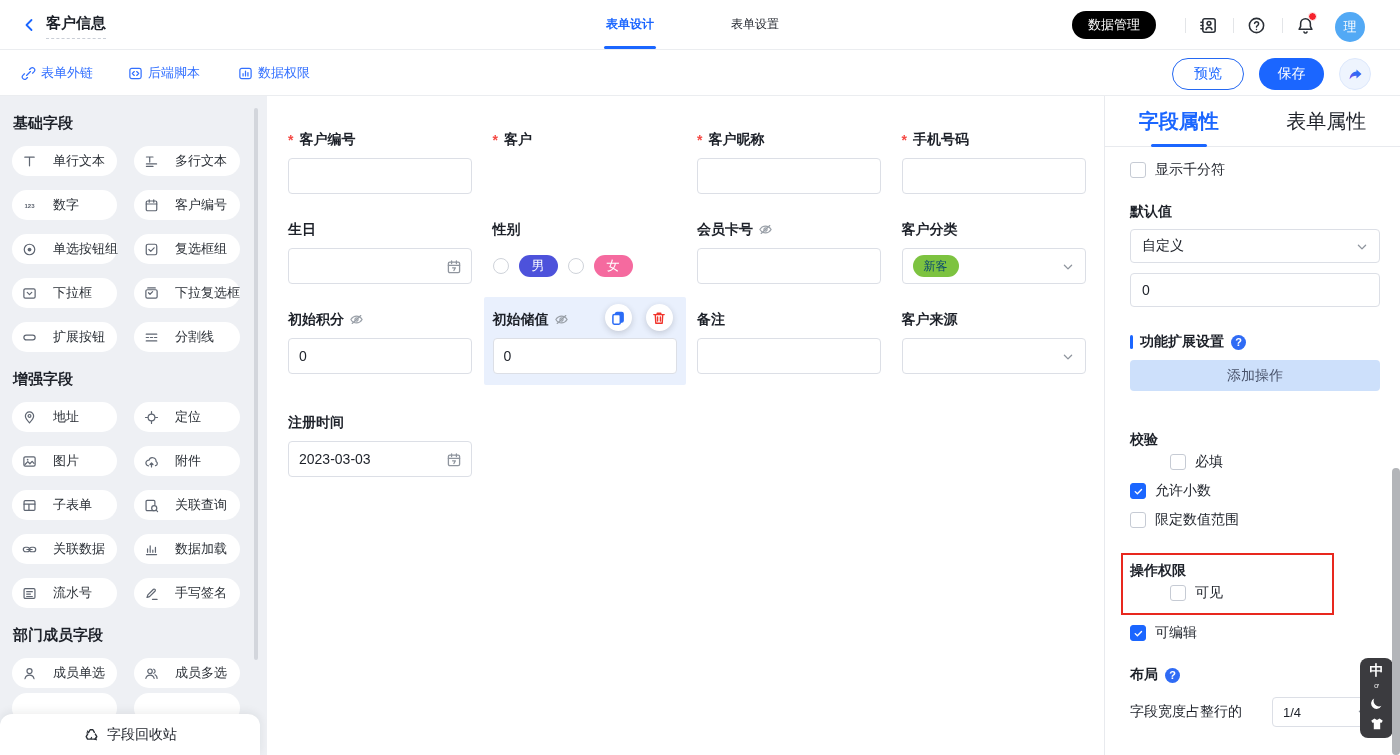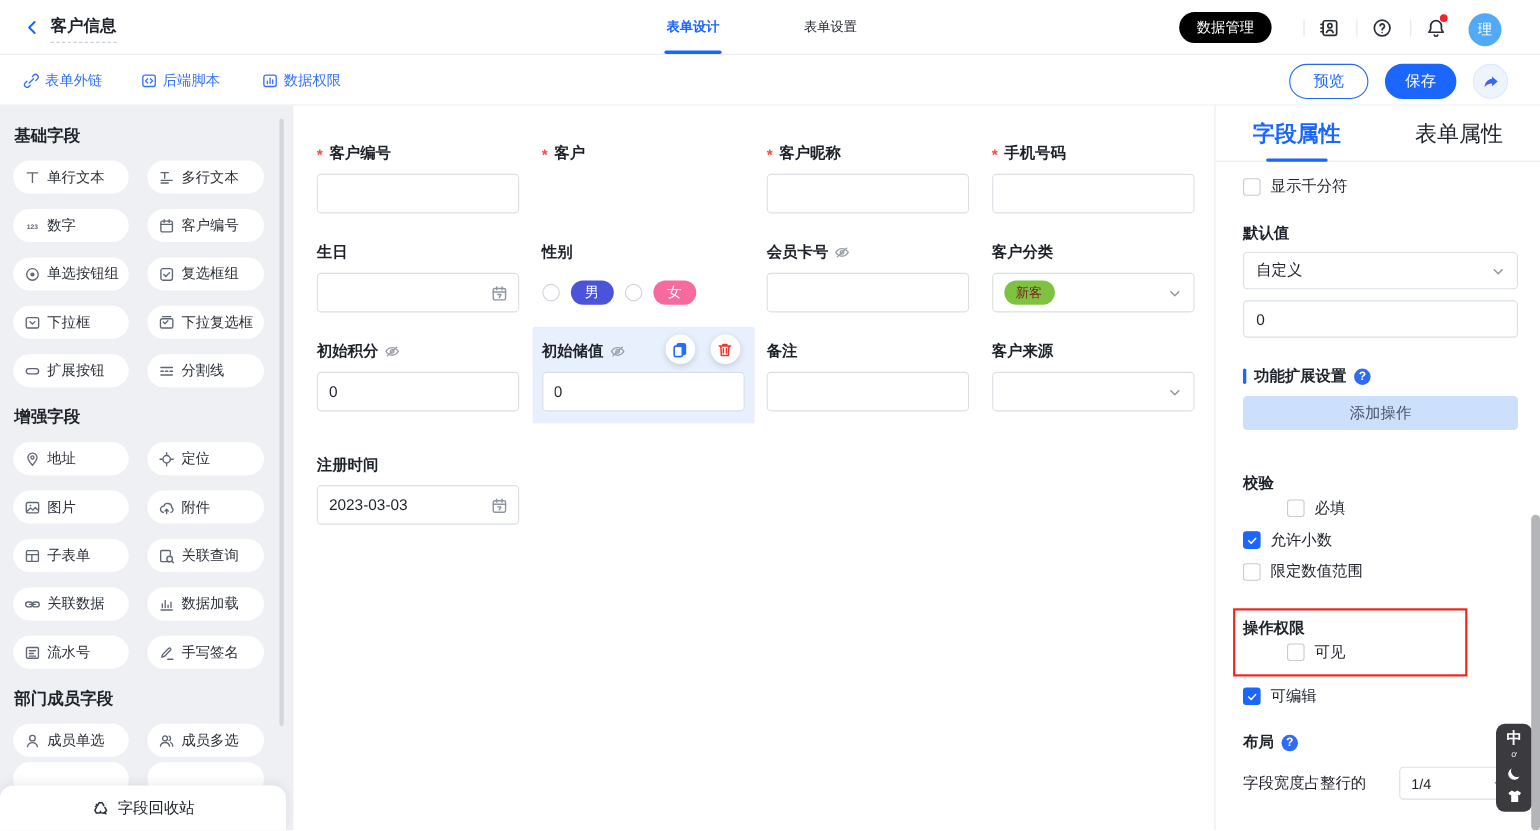--- a/index.html
+++ b/index.html
@@ -28,38 +28,38 @@
   .sublink .ic{width:15px;height:15px;}
   .btn-preview{position:absolute;left:1172px;top:58px;width:72px;height:32px;border-radius:16px;border:1px solid #2468f2;color:#1b66ff;background:#fff;font-size:14px;display:flex;align-items:center;justify-content:center;box-sizing:border-box;cursor:pointer;}
   .btn-save{position:absolute;left:1259px;top:58px;width:65px;height:32px;border-radius:16px;background:#1b66ff;color:#fff;font-size:14px;display:flex;align-items:center;justify-content:center;cursor:pointer;}
   .btn-share{position:absolute;left:1339px;top:58px;width:32px;height:32px;border-radius:50%;background:#eef4fe;border:1px solid #dde8fc;box-sizing:border-box;display:flex;align-items:center;justify-content:center;cursor:pointer;}
   .btn-share .ic{width:18px;height:18px;}
 
   
   .sidebar{position:absolute;left:0;top:96px;width:267px;height:659px;background:#eef0f4;overflow:hidden;}
   .sec-title{font-size:15px;font-weight:700;color:#1d2129;margin:18px 0 0 13px;}
   .pal-grid{margin:13px 0 0 12px;display:grid;grid-template-columns:105px 106px;column-gap:17px;row-gap:14px;}
-  .pal-btn{height:30px;background:#fff;border-radius:16px;display:flex;align-items:center;padding-left:10px;gap:6px;font-size:13px;color:#2a2f36;cursor:grab;box-sizing:border-box;white-space:nowrap;}
+  .pal-btn{height:30px;background:#fff;border-radius:16px;display:flex;align-items:center;padding-left:10px;gap:16px;font-size:13px;color:#2a2f36;cursor:grab;box-sizing:border-box;white-space:nowrap;}
   .pal-btn .ic{width:15px;height:15px;color:#5f6672;}
   .side-scroll{position:absolute;right:9px;top:12px;width:4px;height:552px;border-radius:2px;background:#d3d6dc;}
   .recycle-bar{position:absolute;left:0;bottom:0;width:260px;height:41px;background:#fff;border-radius:12px 12px 0 0;box-shadow:0 -2px 10px rgba(31,35,41,.08);display:flex;align-items:center;justify-content:center;gap:7px;font-size:14px;color:#1d2129;cursor:pointer;}
   .recycle-bar .ic{width:17px;height:17px;color:#2a2f36;}
 
   
   .canvas{position:absolute;left:267px;top:96px;width:837px;height:659px;background:#fff;}
   .field{position:absolute;width:184px;}
   .f-label{position:relative;display:flex;align-items:center;font-size:14px;font-weight:700;color:#1d2129;height:17px;gap:5px;}
   .f-label .req{color:#f54a45;margin-right:1px;font-weight:700;}
   .f-label .ic{width:15px;height:15px;color:#9aa0a8;}
   .ctl{position:relative;margin-top:10px;height:36px;box-sizing:border-box;}
   .inp{width:184px;height:36px;border:1px solid #dcdfe6;border-radius:4px;background:#fff;box-sizing:border-box;font-size:14px;color:#1d2129;padding:0 10px;font-family:inherit;}
   .member-btn{width:184px;height:36px;border:1px dashed #d2d6dd;border-radius:4px;display:flex;align-items:center;justify-content:center;color:#c1c5cc;font-size:14px;cursor:pointer;box-sizing:border-box;background:#fff;}
   .ctl-ic{position:absolute;right:9px;top:10px;width:16px;height:16px;color:#8f959e;}
   .sel-box{display:flex;align-items:center;border:1px solid #dcdfe6;border-radius:4px;height:36px;box-sizing:border-box;padding:0 30px 0 10px;cursor:pointer;background:#fff;}
-  .tagpill{height:22px;padding:0 11px;border-radius:11px;background:#7dc340;color:#7f1d1d;font-size:12px;display:flex;align-items:center;}
+  .tagpill{height:22px;padding:0 11px;border-radius:11px;background:#7dc340;color:#0c4a6e;font-size:12px;display:flex;align-items:center;}
   .radio-row{display:flex;align-items:center;margin-top:10px;height:36px;gap:10px;}
   .rdo{width:16px;height:16px;border-radius:50%;border:1px solid #cfd3da;background:#fff;box-sizing:border-box;cursor:pointer;}
   .optpill{height:22px;padding:0 13px;border-radius:11px;color:#fff;font-size:13px;display:flex;align-items:center;cursor:pointer;}
   .shade{position:absolute;left:-9px;top:-14px;width:202px;height:88px;background:#e9f0fd;border-radius:2px;}
   .fab{position:absolute;top:-7px;width:27px;height:27px;border-radius:50%;background:#fff;box-shadow:0 2px 6px rgba(31,35,41,.18);display:flex;align-items:center;justify-content:center;cursor:pointer;}
   .fab .ic{width:16px;height:16px;}
   .fab.copy{left:112px;}
   .fab.del{left:153px;color:#f0342b;}
   .dateval{font-size:14px;color:#1d2129;padding-left:10px;line-height:34px;}
 

